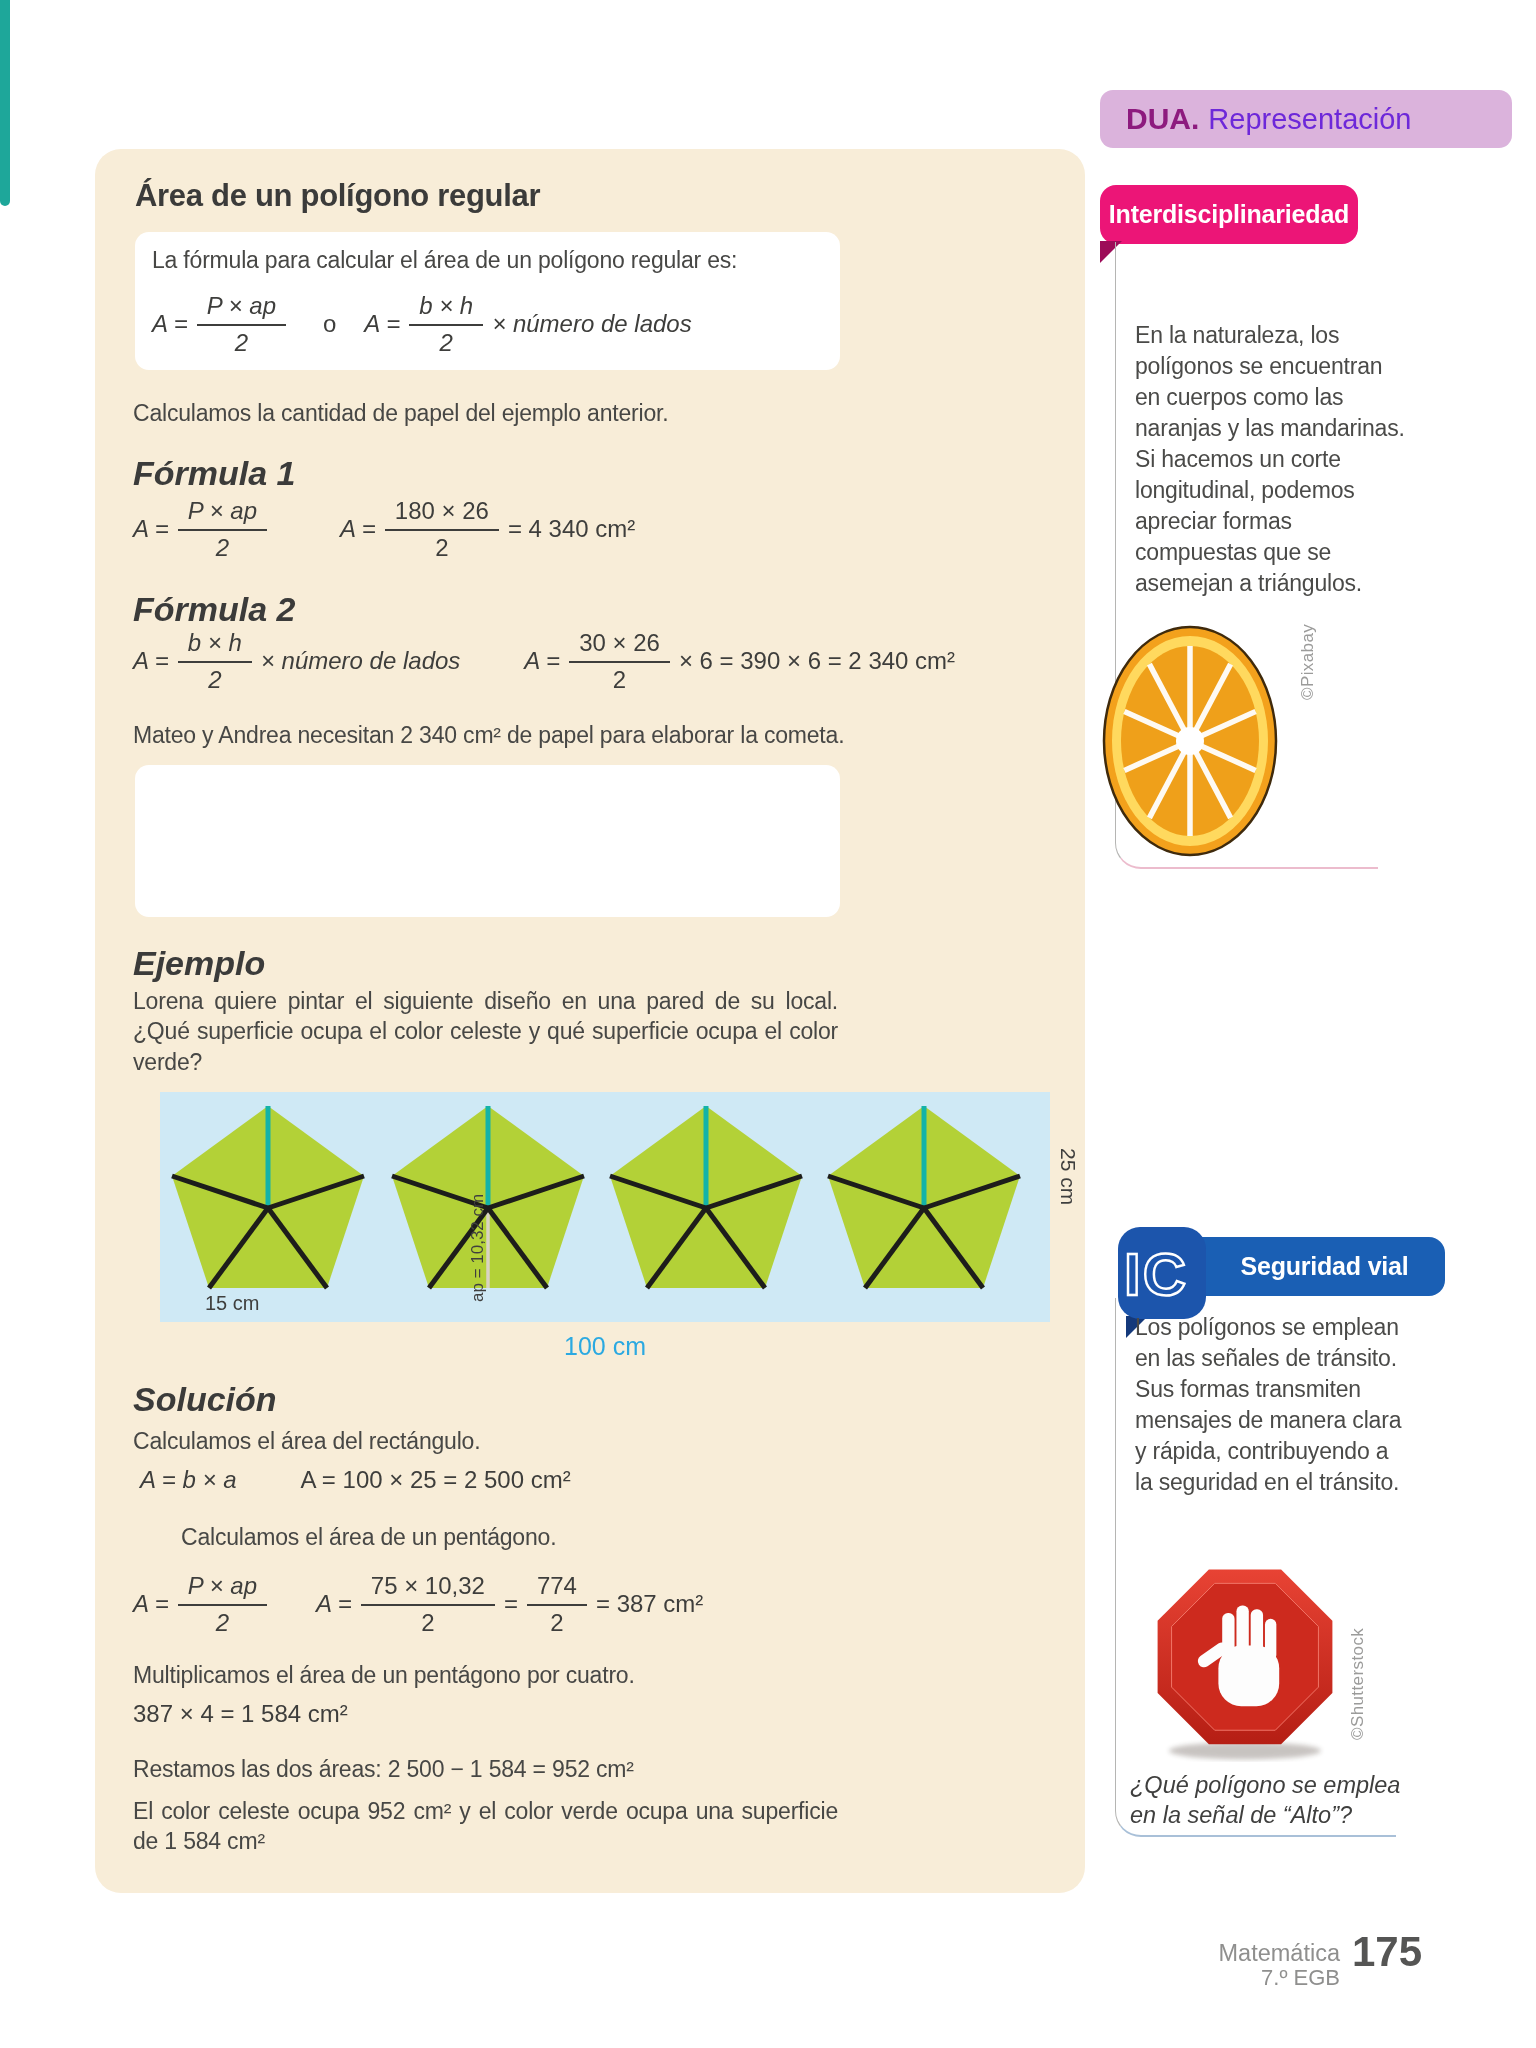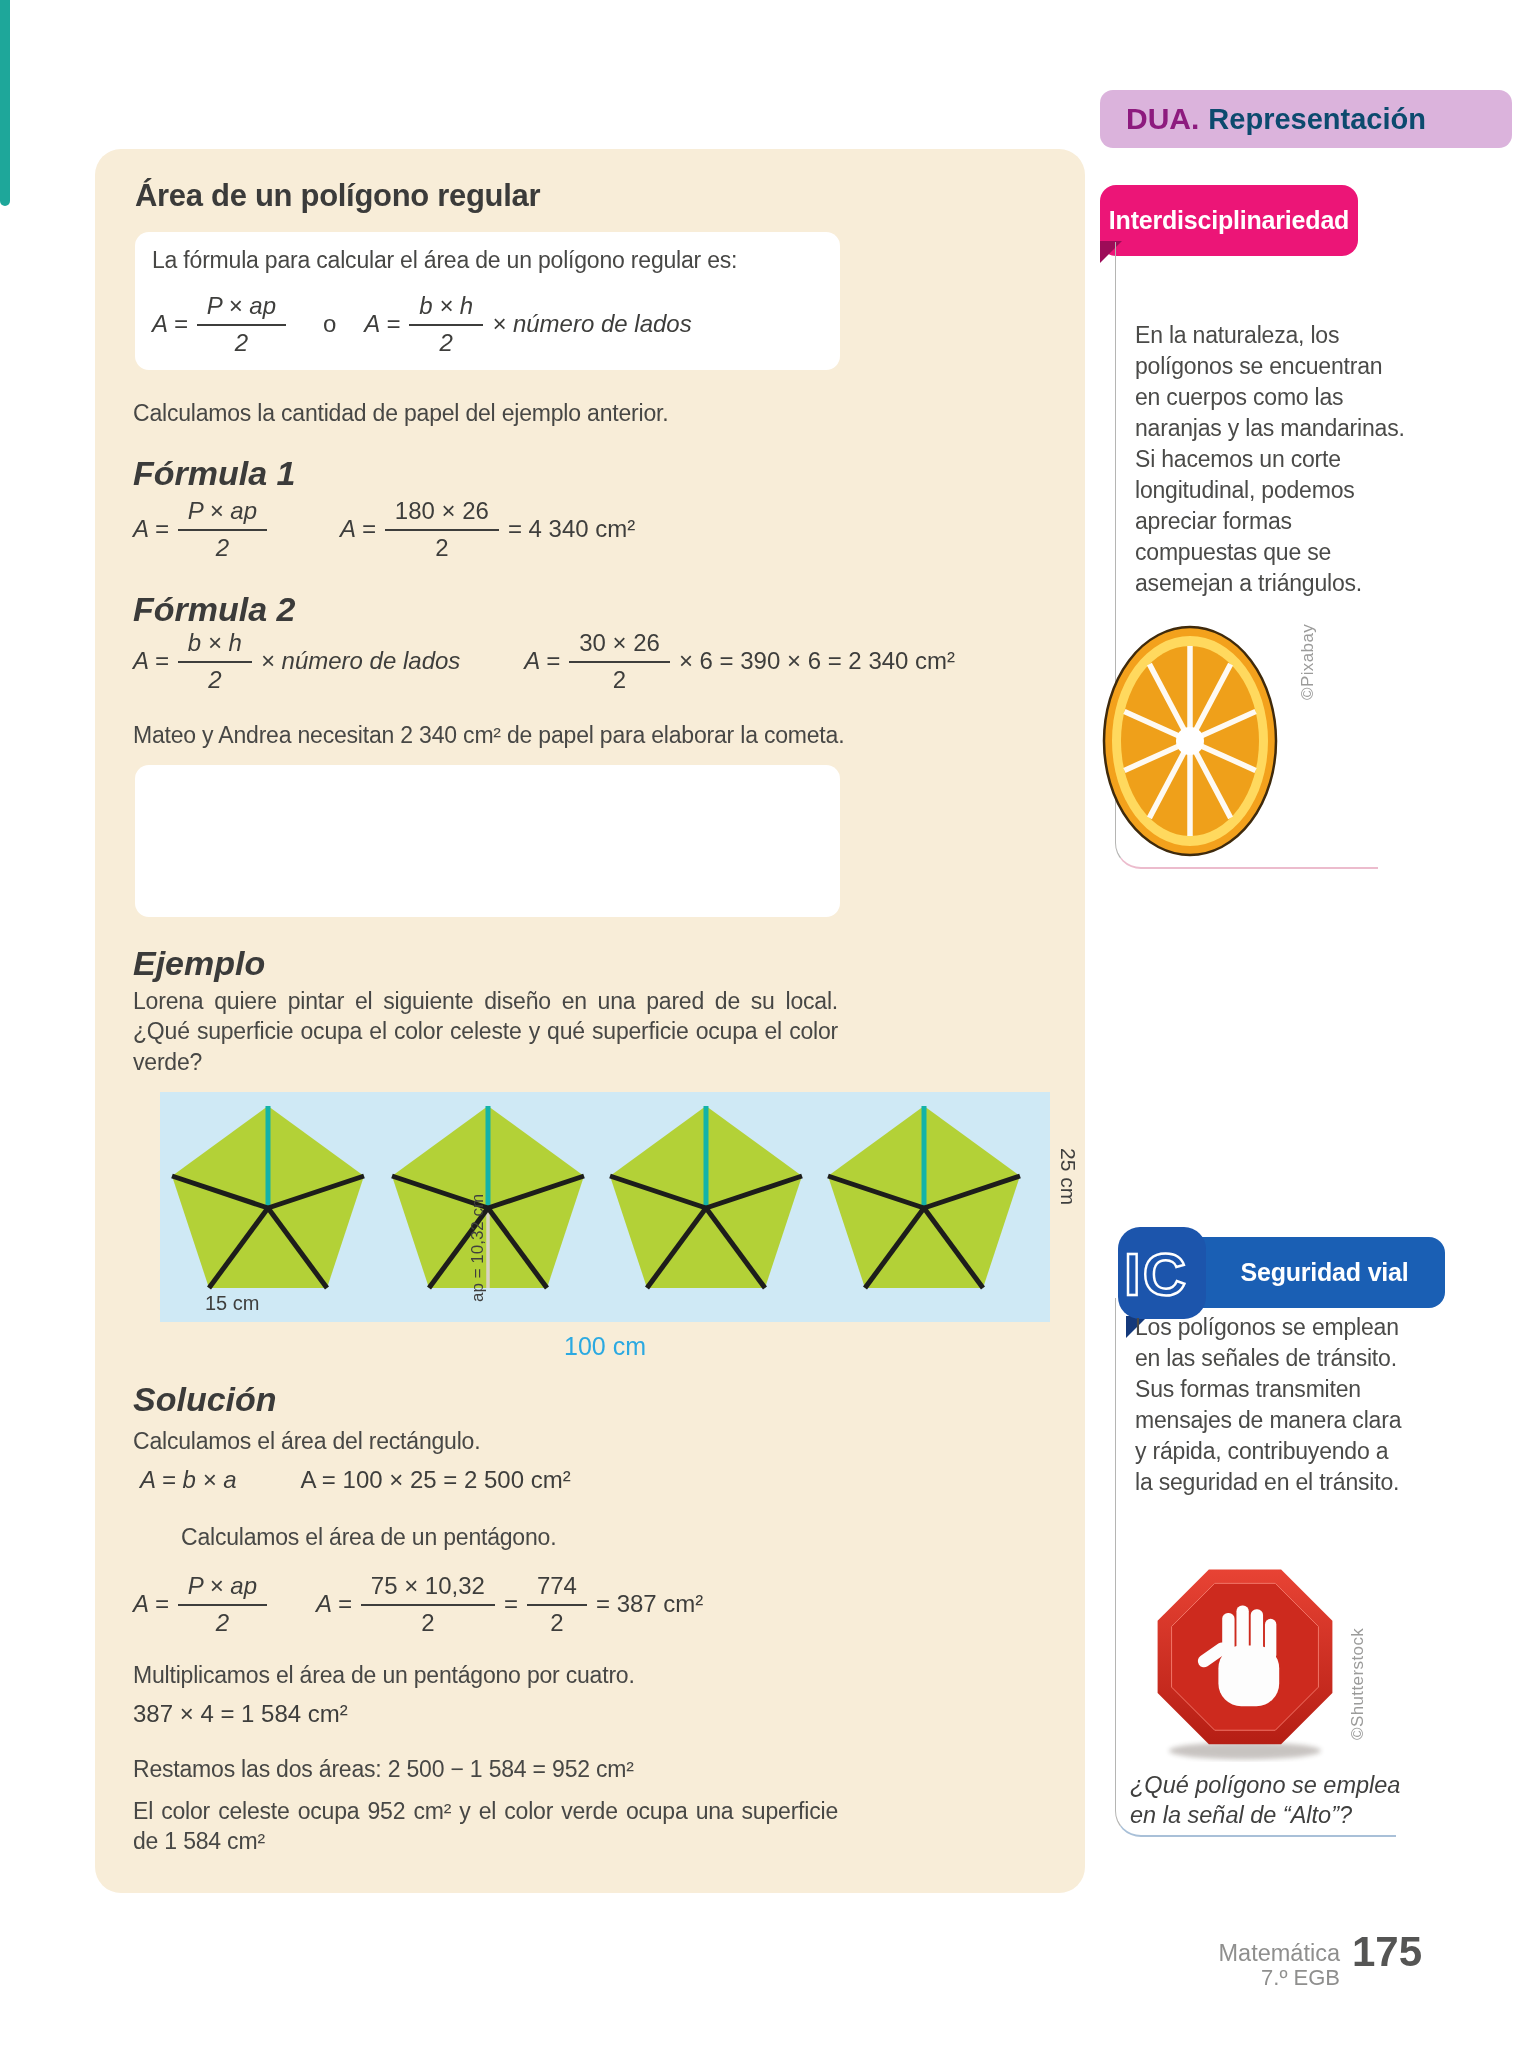--- a/index.html
+++ b/index.html
@@ -5,21 +5,21 @@
   html,body{margin:0;padding:0;background:#ffffff;}
   .page{position:relative;width:1536px;height:2048px;background:#ffffff;
         font-family:"Liberation Sans",sans-serif;overflow:hidden;}
   .abs{position:absolute;}
   
   .teal-bar{left:0;top:0;width:10px;height:206px;background:#1ea79a;border-radius:0 0 6px 6px;}
   
   .dua-badge{left:1100px;top:90px;width:412px;height:58px;background:#dbb3dc;border-radius:13px;
              display:flex;align-items:center;padding-left:26px;box-sizing:border-box;}
   .dua-prefix{font-size:30px;font-weight:800;color:#8d1a7e;}
-  .dua-label{font-size:29px;font-weight:700;color:#0c4a6e;margin-left:9px;}
+  .dua-label{font-size:29px;font-weight:400;color:#6d28d9;margin-left:9px;}
   
   .cream{left:95px;top:149px;width:990px;height:1744px;background:#f8edd8;border-radius:26px;}
   .title{left:135px;top:178px;font-size:31px;font-weight:800;color:#3b3b3a;letter-spacing:-0.3px;}
   .white-box{background:#ffffff;border-radius:14px;}
   .box1{left:135px;top:232px;width:705px;height:138px;}
   .box1-intro{left:152px;top:245px;}
   .box1-eq{left:152px;top:288px;height:72px;}
   .body-text{font-size:23px;color:#474745;letter-spacing:-0.2px;line-height:1.32;}
   .h-it{font-size:34px;font-style:italic;font-weight:bold;color:#3b3b3a;}
   .eq{display:flex;align-items:center;font-size:24px;color:#3e3e3c;white-space:nowrap;}
@@ -36,21 +36,21 @@
   .blue-box{left:160px;top:1092px;width:890px;height:230px;background:#cfe9f5;}
   .pent{position:absolute;top:1100px;width:200px;height:200px;}
   .diag-label{font-size:20px;color:#3f3f3e;}
   .rot-cw{transform:rotate(90deg);transform-origin:0 0;white-space:nowrap;}
   .rot-ccw{transform:rotate(-90deg);transform-origin:0 0;white-space:nowrap;}
   .label-100{left:160px;top:1332px;width:890px;text-align:center;font-size:25px;color:#2ba9e1;}
   
   .side-frame{border-left:1.5px solid #b5b5b3;border-bottom-left-radius:26px;}
   .frame1{left:1115px;top:242px;width:262px;height:625px;border-bottom:2px solid #ecbccd;}
   .frame2{left:1115px;top:1298px;width:280px;height:537px;border-bottom:2px solid #a9c0d8;}
-  .badge{height:71px;border-radius:16px;display:flex;align-items:center;justify-content:center;}
+  .badge{height:59px;border-radius:16px;display:flex;align-items:center;justify-content:center;}
   .badge-inter{left:1100px;top:185px;width:258px;background:#ec1577;}
   .badge-vial{left:1162px;top:1237px;width:283px;background:#1a5fb4;padding-left:42px;box-sizing:border-box;}
   .badge-text{color:#ffffff;font-size:25px;font-weight:bold;letter-spacing:-0.2px;}
   .fold{width:22px;height:22px;clip-path:polygon(0 0,100% 0,0 100%);}
   .fold-pink{left:1100px;top:241px;background:#9d0c58;}
   .fold-blue{left:1126px;top:1316px;background:#14397b;}
   .ic-chip{left:1118px;top:1227px;width:88px;height:92px;background:#1c55ac;border-radius:22px;}
   .side-heading{left:1135px;top:255px;width:255px;font-size:25px;font-weight:bold;color:#3b3b3a;line-height:1.22;}
   .side-para{width:272px;font-size:23px;color:#4a4a48;line-height:1.35;letter-spacing:-0.2px;}
   .para1{left:1135px;top:320px;}

